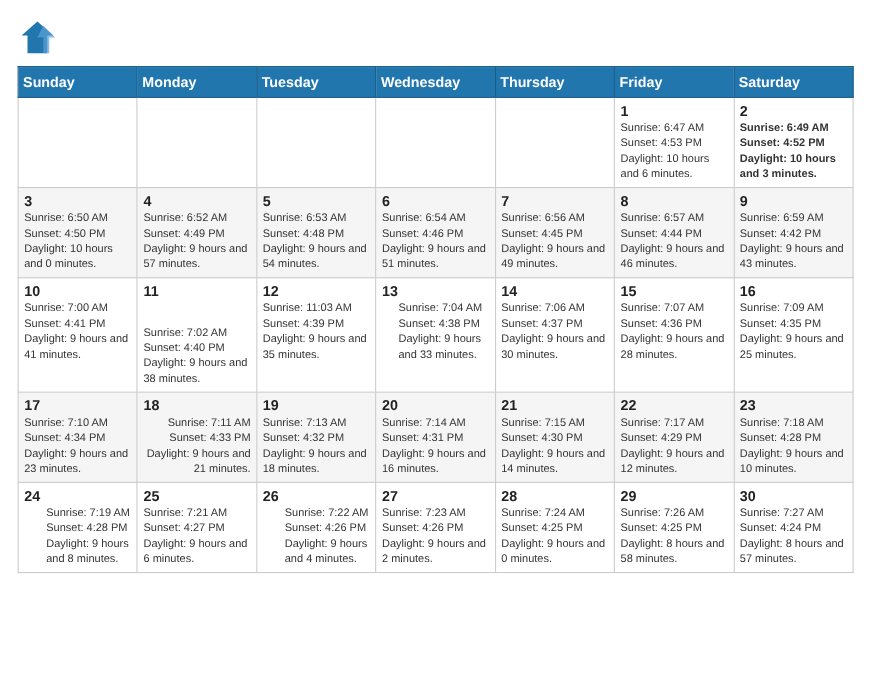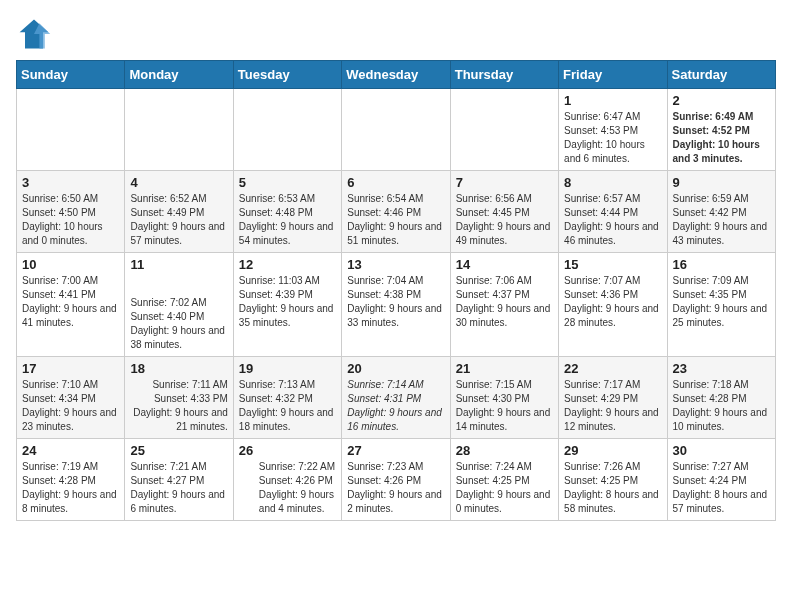--- a/index.html
+++ b/index.html
@@ -204,21 +204,21 @@
 Daylight: 9 hours and 38 minutes.</div>
         </td>
         <td>
           <span class="day-number">12</span>
           <div class="day-info" style="white-space: pre-line;">Sunrise: 11:03 AM
 Sunset: 4:39 PM
 Daylight: 9 hours and 35 minutes.</div>
         </td>
         <td>
           <span class="day-number">13</span>
-          <div class="day-info" style="white-space: pre-line;">Sunrise: 7:04 AM
+          <div class="day-info" style="white-space: pre-line; margin-left: 15px;">Sunrise: 7:04 AM
 Sunset: 4:38 PM
 Daylight: 9 hours and 33 minutes.</div>
         </td>
         <td>
           <span class="day-number">14</span>
           <div class="day-info" style="white-space: pre-line;">Sunrise: 7:06 AM
 Sunset: 4:37 PM
 Daylight: 9 hours and 30 minutes.</div>
         </td>
         <td>
@@ -248,21 +248,21 @@
 Daylight: 9 hours and 21 minutes.</div>
         </td>
         <td>
           <span class="day-number">19</span>
           <div class="day-info" style="white-space: pre-line;">Sunrise: 7:13 AM
 Sunset: 4:32 PM
 Daylight: 9 hours and 18 minutes.</div>
         </td>
         <td>
           <span class="day-number">20</span>
-          <div class="day-info" style="white-space: pre-line; font-style: italic;">Sunrise: 7:14 AM
+          <div class="day-info" style="white-space: pre-line;">Sunrise: 7:14 AM
 Sunset: 4:31 PM
 Daylight: 9 hours and 16 minutes.</div>
         </td>
         <td>
           <span class="day-number">21</span>
           <div class="day-info" style="white-space: pre-line;">Sunrise: 7:15 AM
 Sunset: 4:30 PM
 Daylight: 9 hours and 14 minutes.</div>
         </td>
         <td>
@@ -274,21 +274,21 @@
         <td>
           <span class="day-number">23</span>
           <div class="day-info" style="white-space: pre-line;">Sunrise: 7:18 AM
 Sunset: 4:28 PM
 Daylight: 9 hours and 10 minutes.</div>
         </td>
       </tr>
       <tr>
         <td>
           <span class="day-number">24</span>
-          <div class="day-info" style="white-space: pre-line;">Sunrise: 7:19 AM
+          <div class="day-info" style="white-space: pre-line; margin-left: 20px;">Sunrise: 7:19 AM
 Sunset: 4:28 PM
 Daylight: 9 hours and 8 minutes.</div>
         </td>
         <td>
           <span class="day-number">25</span>
           <div class="day-info" style="white-space: pre-line;">Sunrise: 7:21 AM
 Sunset: 4:27 PM
 Daylight: 9 hours and 6 minutes.</div>
         </td>
         <td>

